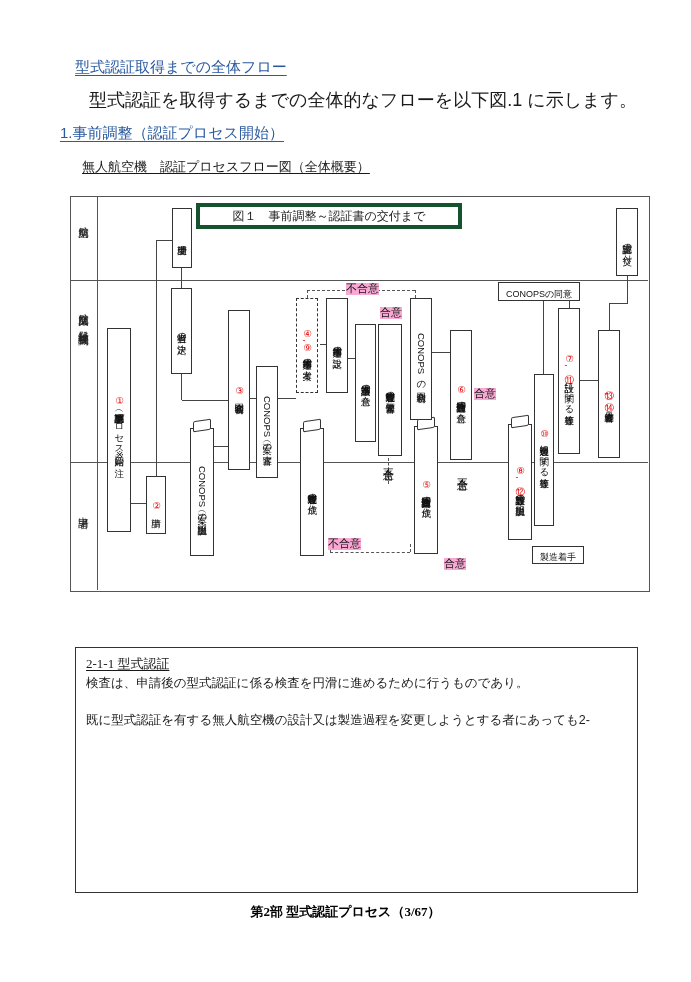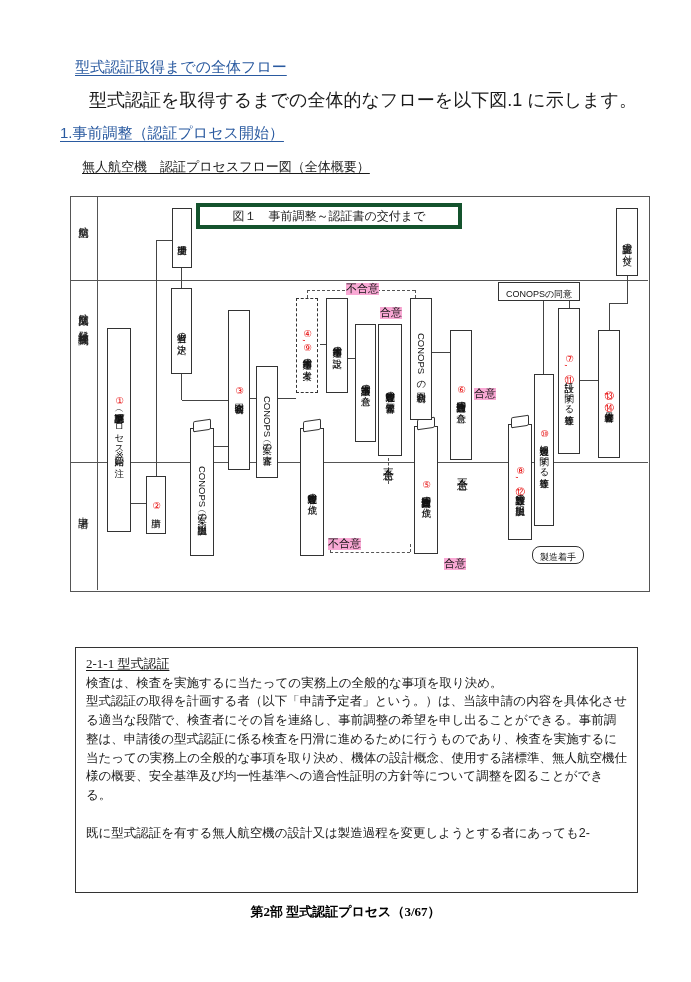--- a/index.html
+++ b/index.html
@@ -166,34 +166,33 @@
   </div>
 <div class="vbox" style="left:508px;top:424px;width:24px;height:116px;">
     <i class="scroll"></i>
     <span class="num">⑧,⑫</span>
     <span>設計書類等の提出・説明</span>
   </div>
 <div class="vbox" style="left:598px;top:330px;width:22px;height:128px;">
     <span class="num">⑬,⑭</span>
     <span>最終審査会</span>
   </div>
-<div class="hbox" style="left:532px;top:546px;width:52px;height:18px;border-radius:8px;">
+<div class="hbox" style="left:532px;top:546px;width:52px;height:18px;">
     <span class="num"></span>
     <span>製造着手</span>
   </div>
 
 <div class="flabel" style="left:346px;top:283px;">不合意</div>
 <div class="flabel" style="left:380px;top:307px;">合意</div>
 <div class="flabel v" style="left:382px;top:460px;">不合意</div>
 <div class="flabel" style="left:474px;top:388px;">合意</div>
 <div class="flabel v" style="left:456px;top:470px;">不合意</div>
 <div class="flabel" style="left:444px;top:558px;">合意</div>
 <div class="flabel" style="left:328px;top:538px;">不合意</div>
 
 <div class="abs textblock" style="left:75px;top:647px;width:563px;height:246px;">
   <div class="tb-h u">2-1-1  型式認証</div>
-  <p class="tb-p">検査は、検査を実施するに当たっての実務上の全般的な事項を取り決め。</p>
-  <p class="tb-p">型式認証の取得を計画する者（以下「申請予定者」という。）は、当該申請の内容を具体化させる適当な段階で、検査者にその旨を連絡し、事前調整の希望を申し出ることができる。事前調整は、申請後の型式認証に係る検査を円滑に進めるために行うものであり、検査を実施するに当たっての実務上の全般的な事項を取り決め、機体の設計概念、使用する諸標準、無人航空機仕様の概要、安全基準及び均一性基準への適合性証明の方針等について調整を図ることができる。</p>
+  <p class="tb-p">検査は、申請後の型式認証に係る検査を円滑に進めるために行うものであり。</p>
   <div class="spacer"></div>
   <p class="tb-p">既に型式認証を有する無人航空機の設計又は製造過程を変更しようとする者にあっても2-</p>
 </div>
 
 <div class="abs footer" style="left:0;top:903px;">第2部 型式認証プロセス（3/67）</div>
 
 </body></html>

